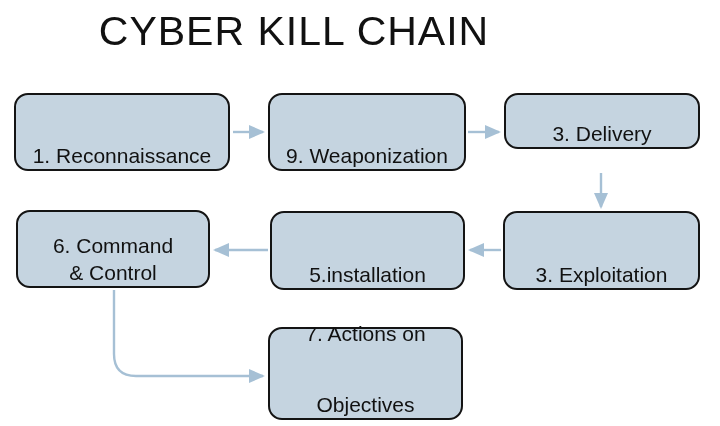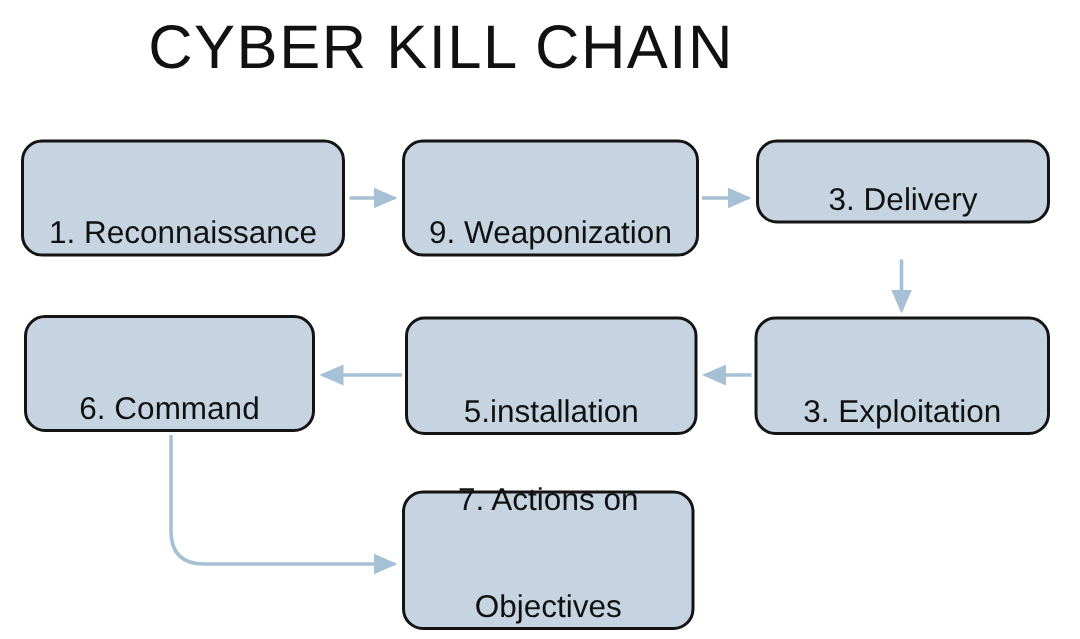--- a/index.html
+++ b/index.html
@@ -45,21 +45,21 @@
     font-size: 21px;
     line-height: 27px;
     color: var(--text);
     text-align: center;
     white-space: nowrap;
   }
   .node-1 { left: 14px;  top: 93px;  width: 216px; height: 78px; }
   .node-2 { left: 268px; top: 93px;  width: 198px; height: 78px; }
   .node-3 { left: 504px; top: 93px;  width: 196px; height: 56px; }
   .node-4 { left: 503px; top: 211px; width: 197px; height: 79px; }
-  .node-5 { left: 270px; top: 211px; width: 195px; height: 79px; border-radius: 13px; }
+  .node-5 { left: 270px; top: 211px; width: 195px; height: 79px; }
   .node-6 { left: 16px;  top: 210px; width: 194px; height: 78px; }
   .node-7 { left: 268px; top: 327px; width: 195px; height: 93px; gap: 44px; }
   svg.arrows {
     position: absolute;
     left: 0; top: 0;
     width: 720px; height: 426px;
     pointer-events: none;
   }
   svg.arrows path.edge {
     fill: none;
@@ -104,20 +104,21 @@
   <div class="node node-4">
     <div>3. Exploitation</div>
   </div>
 
   <div class="node node-5">
     <div>5.installation</div>
   </div>
 
   <div class="node node-6">
     <div>6. Command</div>
+    <div>&amp; Control</div>
   </div>
 
   <div class="node node-7">
     <div>7. Actions on</div>
     <div>Objectives</div>
   </div>
 
 </div>
 
 </body></html>

